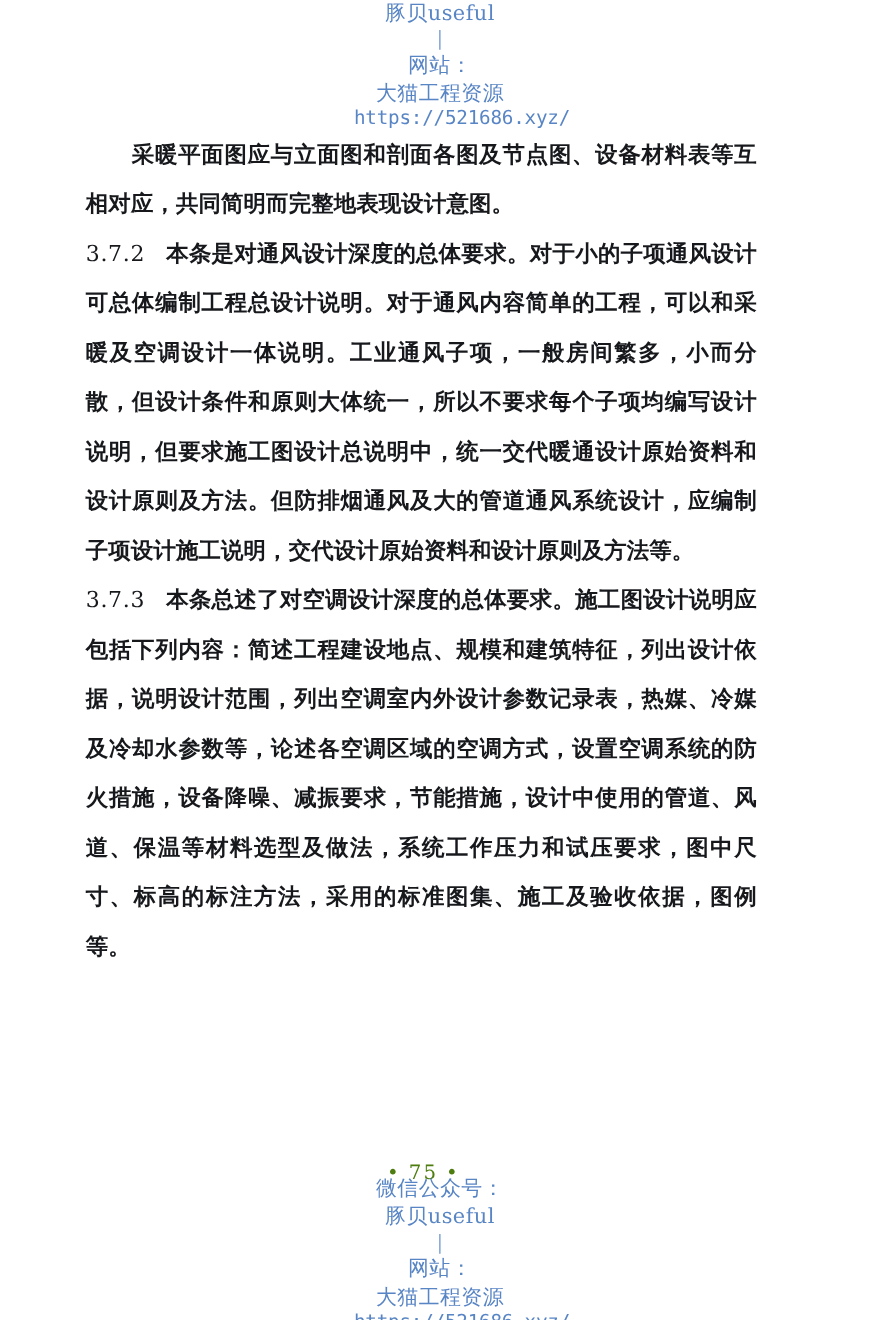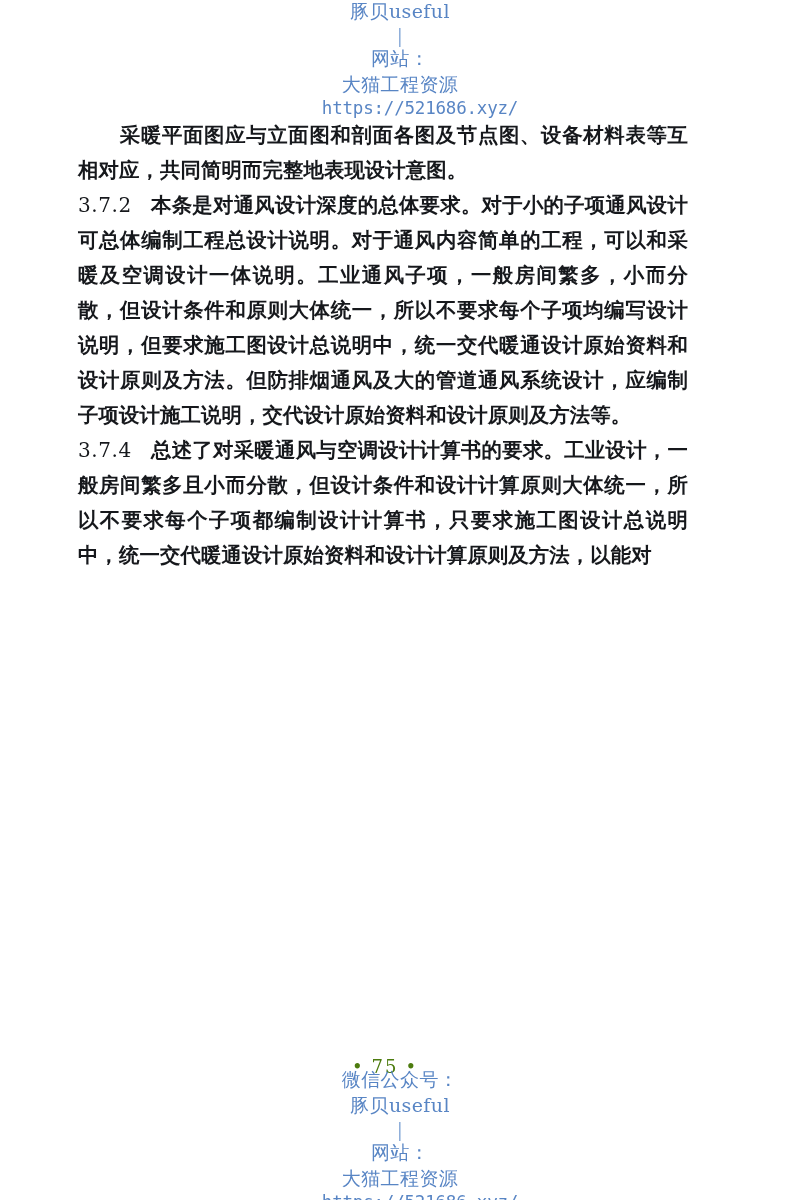--- a/index.html
+++ b/index.html
@@ -69,21 +69,21 @@
     position: absolute;
     left: 78px;
     top: 118px;
     width: 610px;
   }
 
   p.para {
     margin: 0;
     padding: 0;
     font-size: 20.4px;
-    line-height: 35px;
+    line-height: 45px;
     color: #16181c;
     text-align: justify;
     text-justify: inter-ideograph;
     letter-spacing: 0.1px;
     font-family: "DejaVu Serif", "Liberation Serif", serif;
     font-weight: 600;
   }
   p.indent { text-indent: 2.05em; }
 
   .secnum {
@@ -126,22 +126,22 @@
   </div>
 
   <div class="content">
 
     <p class="para indent">采暖平面图应与立面图和剖面各图及节点图、设备材料表等互相对应，共同简明而完整地表现设计意图。</p>
 
 
 
     <p class="para"><span class="secnum">3.7.2</span><span>本条是对通风设计深度的总体要求。对于小的子项通风设计可总体编制工程总设计说明。对于通风内容简单的工程，可以和采暖及空调设计一体说明。工业通风子项，一般房间繁多，小而分散，但设计条件和原则大体统一，所以不要求每个子项均编写设计说明，但要求施工图设计总说明中，统一交代暖通设计原始资料和设计原则及方法。但防排烟通风及大的管道通风系统设计，应编制子项设计施工说明，交代设计原始资料和设计原则及方法等。</span></p>
 
+    <p class="para"><span class="secnum">3.7.3</span><span>本条总述了对空调设计深度的总体要求。施工图设计说明应包括下列内容：简述工程建设地点、规模和建筑特征，列出设计依据，说明设计范围，列出空调室内外设计参数记录表，热媒、冷媒及冷却水参数等，论述各空调区域的空调方式，设置空调系统的防火措施，设备降噪、减振要求，节能措施，设计中使用的管道、风道、保温等材料选型及做法，系统工作压力和试压要求，图中尺寸、标高的标注方法，采用的标准图集、施工及验收依据，图例等。</span></p>
 
-    <p class="para"><span class="secnum">3.7.4</span><span>总述了对采暖通风与空调设计计算书的要求。工业设计，一般房间繁多且小而分散，但设计条件和设计计算原则大体统一，所以不要求每个子项都编制设计计算书，只要求施工图设计总说明中，统一交代暖通设计原始资料和设计计算原则及方法，以能对</span></p>
 
   </div>
 
   <div class="pagenum">
     <span class="dot">•</span><span>75</span><span class="dot">•</span>
   </div>
 
   <div class="watermark bottom">
     <span class="wm-cn">微信公众号：</span>
       <span class="wm-cn">豚贝useful</span>

